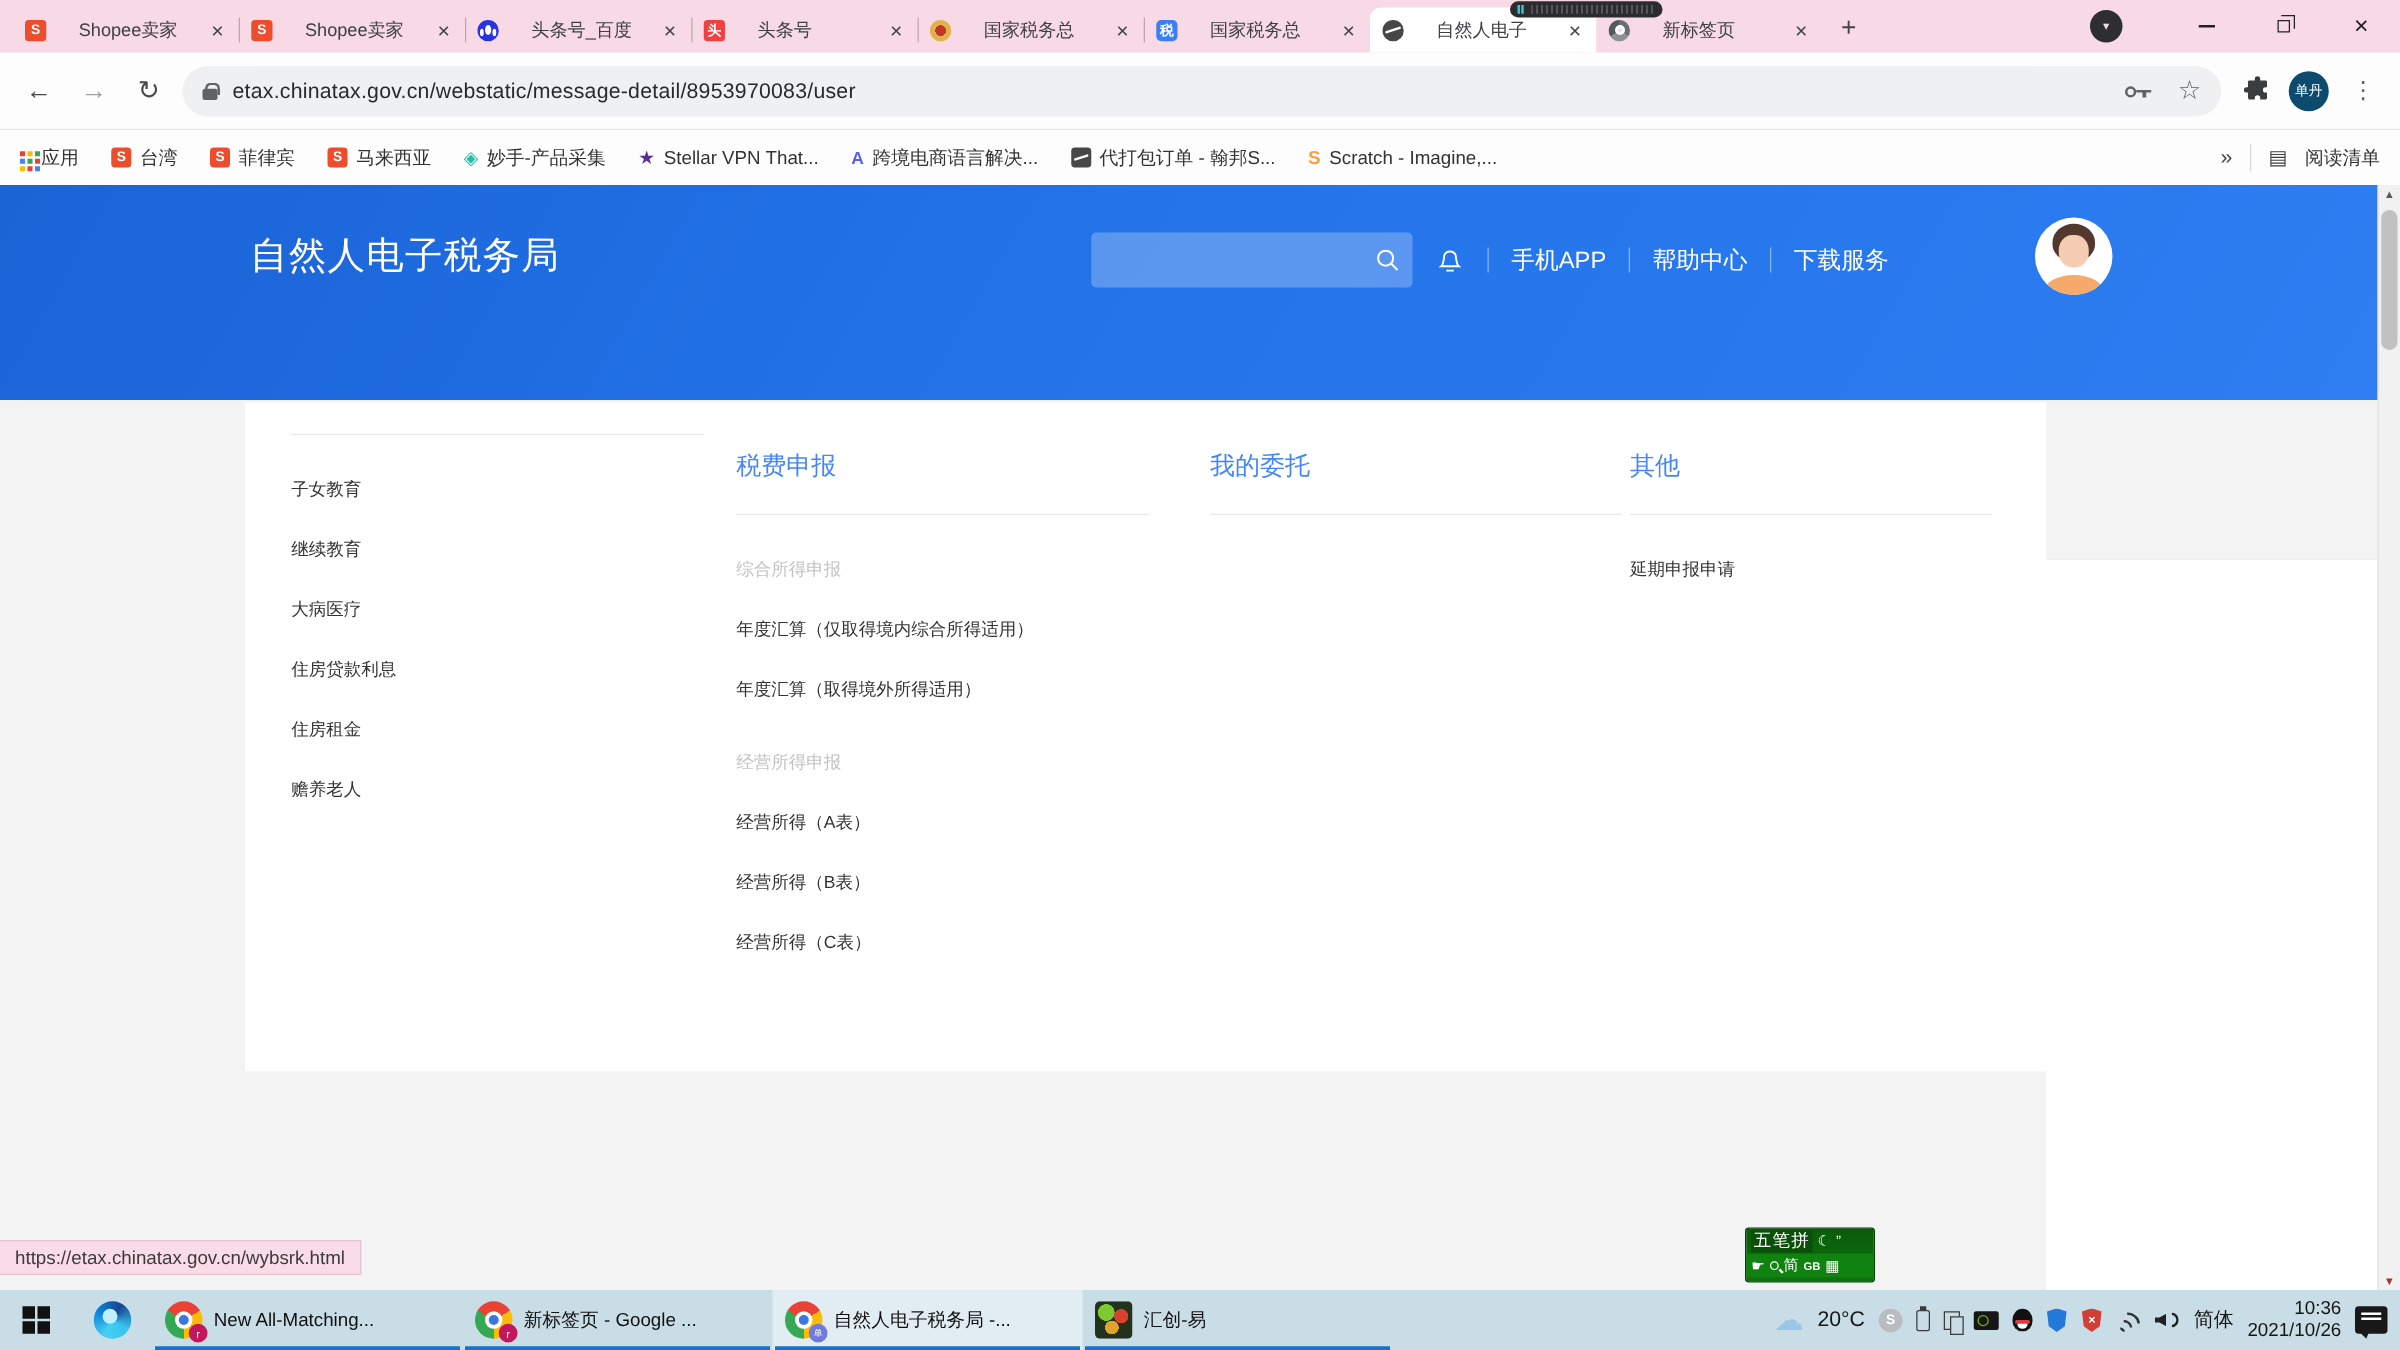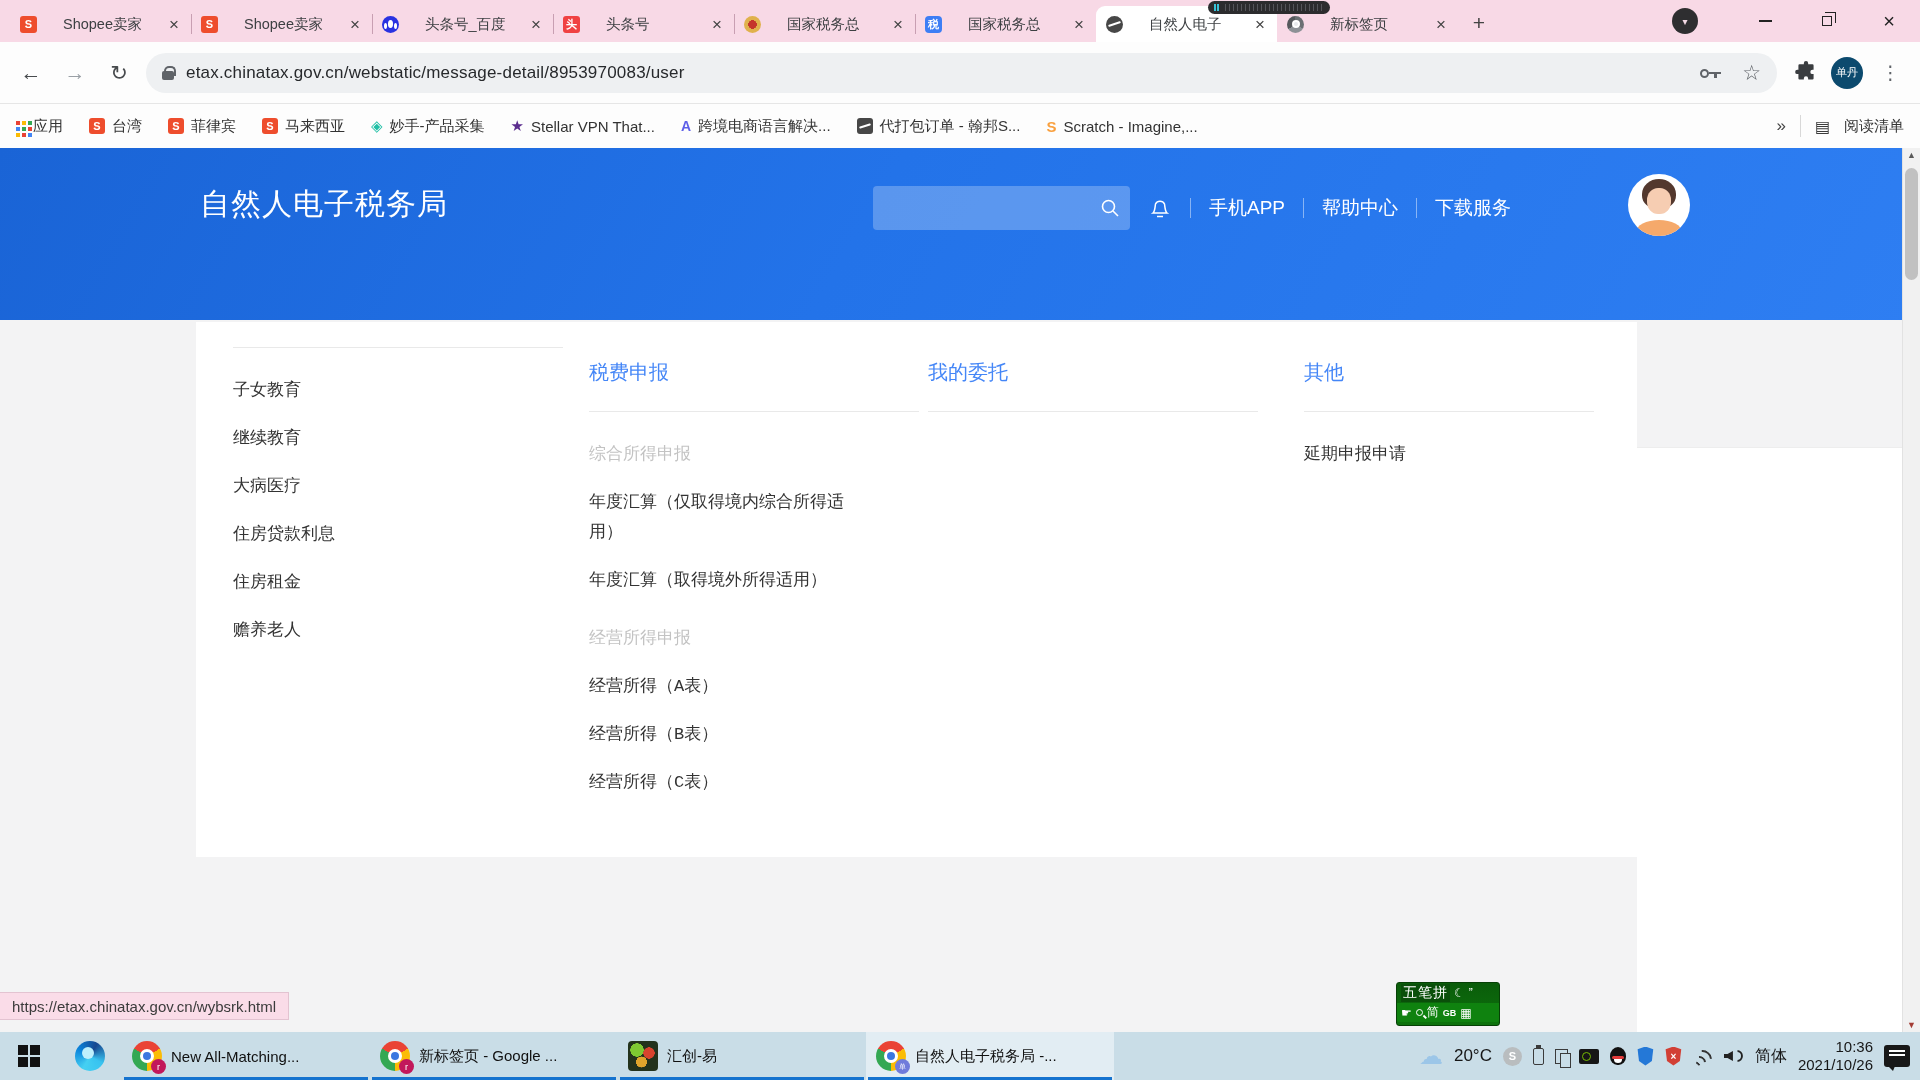--- a/index.html
+++ b/index.html
@@ -81,26 +81,26 @@
   .hd-avatar .hair { position:absolute; left:14px; top:5px; width:34px; height:30px; background:#53382e; border-radius:50% 50% 45% 45%; }
   .hd-avatar .face { position:absolute; left:19px; top:14px; width:24px; height:26px; background:#f6cdb2; border-radius:46%; }
   .hd-avatar .body { position:absolute; left:8px; bottom:-8px; width:46px; height:24px; background:#f5a96b; border-radius:50% 50% 0 0; }
   .site-nav { position:absolute; left:200px; top:120px; display:flex; gap:59px; font-size:20px; }
   .site-nav .nv.active { font-weight:bold; }
 
   .mega { position:absolute; left:196px; top:174px; width:1441px; height:535px; background:#fff; }
   .mcol { position:absolute; top:0; }
   .mcol-0 { left:37px;  width:330px; }
   .mcol-1 { left:393px; width:330px; }
-  .mcol-2 { left:732px; width:330px; }
+  .mcol-2 { left:772px; width:330px; }
   .mcol-3 { left:1108px; width:290px; }
   .mcol h3 { margin-top:37px; font-size:20px; font-weight:normal; color:#4486f7; }
   .mcol .mdiv { margin-top:25px; height:1px; background:#e9e9e9; width:100%; }
   .mcol ul { list-style:none; margin-top:28px; }
-  .mcol li { font-size:17px; color:#333; line-height:30px; margin-bottom:18px; width:272px;font-family:Liberation Mono, monospace; }
+  .mcol li { font-size:14px; color:#333; line-height:30px; margin-bottom:18px; width:272px; }
   .mcol li.muted { color:#c3c3c3; }
   .mcol-1 li.muted.gap { margin-top:28px; }
 
   .right-card { position:absolute; left:1637px; right:18px; top:299px; bottom:0; background:#fff; border-top:1px solid #ededed; }
 
   .pg-scrollbar { position:absolute; right:0; top:0; bottom:0; width:18px; background:#f1f1f1; border-left:1px solid #e2e2e2; z-index:5; }
   .sb-up { position:absolute; top:2px; left:0; width:100%; text-align:center; font-size:9px; color:#5a5a5a; }
   .sb-thumb { position:absolute; top:20px; left:2px; width:13px; height:112px; background:#c1c1c1; border-radius:7px; }
   .sb-down { position:absolute; bottom:2px; left:0; width:100%; text-align:center; font-size:9px; color:#a33c34; }
 
@@ -415,29 +415,29 @@
         <span class="badge badge-crimson">r</span>
       </span>
     <span class="label">New All-Matching...</span>
   </div>
   <div class="tb-app">
     <span class="chrome-ico">
         <span class="badge badge-crimson">r</span>
       </span>
     <span class="label">新标签页 - Google ...</span>
   </div>
+  <div class="tb-app active">
+    <span class="chrome-ico">
+        <span class="badge badge-purple">单</span>
+      </span>
+    <span class="label">自然人电子税务局 -...</span>
+  </div>
   <div class="tb-app">
     <span class="hc-ico"></span>
     <span class="label">汇创-易</span>
-  </div>
-  <div class="tb-app active">
-    <span class="chrome-ico">
-        <span class="badge badge-purple">单</span>
-      </span>
-    <span class="label">自然人电子税务局 -...</span>
   </div>
 
   <div class="tb-tray">
     <span class="cloud">☁</span>
     <span class="temp">20°C</span>
     <span class="s-circle">S</span>
     <span class="usb-ico"></span>
     <span class="dev-ico"></span>
     <span class="nv-ico"></span>
     <span class="qq-ico"></span>

